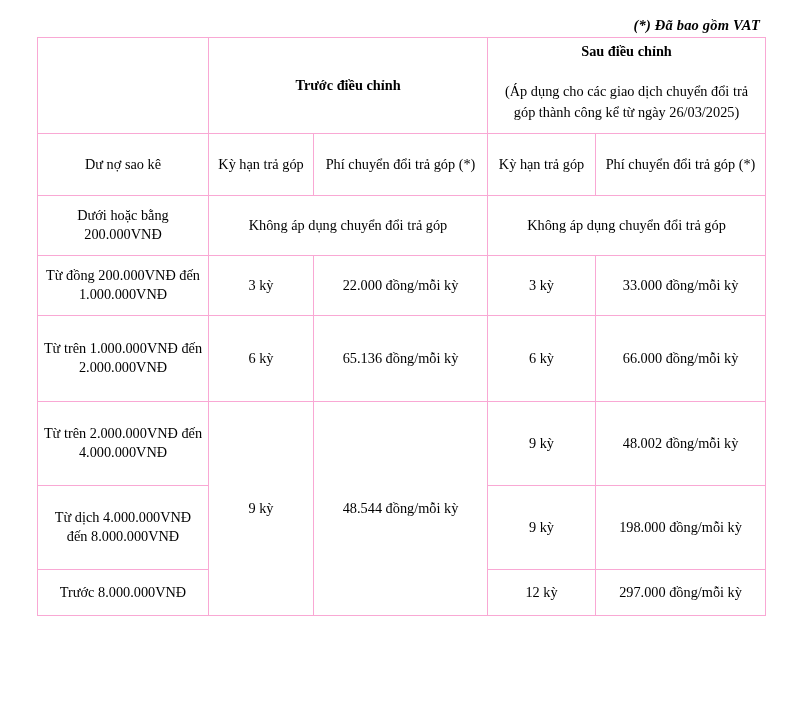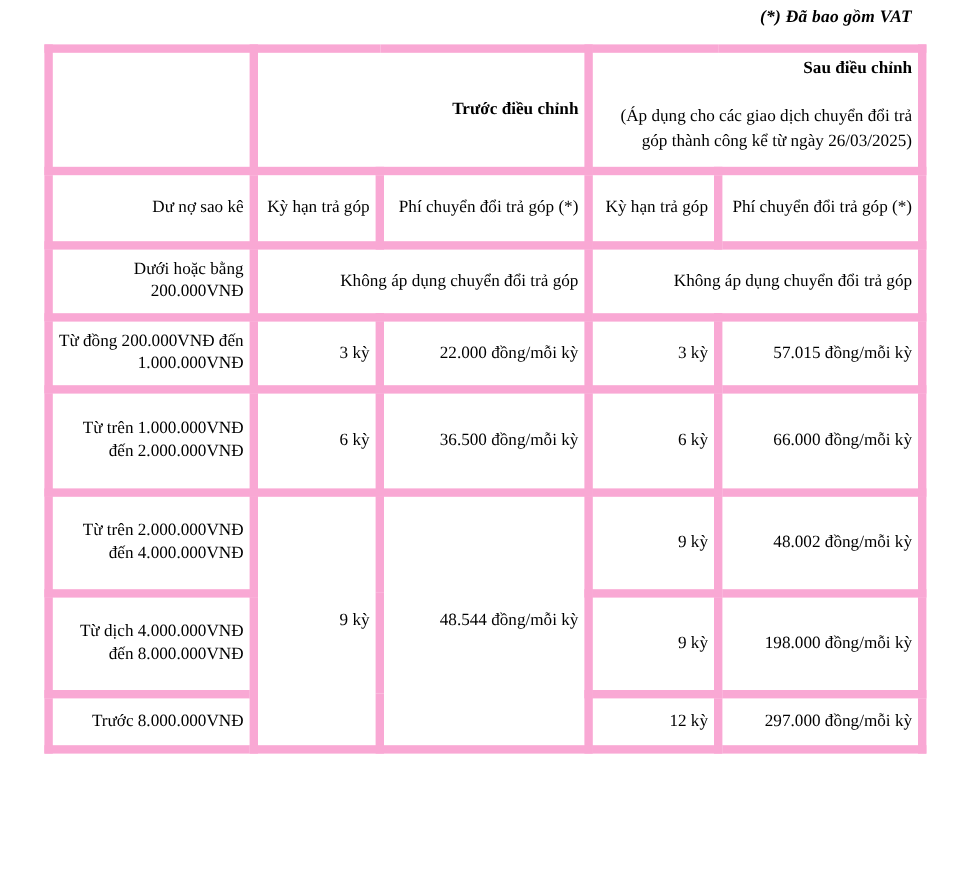--- a/index.html
+++ b/index.html
@@ -22,42 +22,42 @@
     left: 0;
     top: 0;
     width: 800px;
     height: 725px;
   }
 
   
   .vat-note {
     position: absolute;
     right: 40px;
-    top: 6px;
+    top: 17px;
     font-style: italic;
     font-weight: bold;
     font-size: 14.5px;
     letter-spacing: 0.2px;
     white-space: nowrap;
   }
 
   
   .fee-table {
     position: absolute;
     left: 37px;
     top: 37px;
     width: 728px;
     border-collapse: collapse;
     table-layout: fixed;
     font-size: 14.3px;
     line-height: 1.34;
   }
   .fee-table td {
-    border: 7px solid #f9a8d4;
-    text-align: right;
+    border: 1px solid #f9a8d4;
+    text-align: center;
     vertical-align: middle;
     padding: 4px 5px;
   }
 
   
   .col-a { width: 171px; }
   .col-b { width: 105px; }
   .col-c { width: 174px; }
   .col-d { width: 108px; }
   .col-e { width: 170px; }
@@ -128,27 +128,27 @@
         <td>Dưới hoặc bằng 200.000VNĐ</td>
         <td colspan="2">Không áp dụng chuyển đổi trả góp</td>
         <td colspan="2">Không áp dụng chuyển đổi trả góp</td>
       </tr>
 
       <tr class="r-two">
         <td>Từ đồng 200.000VNĐ đến 1.000.000VNĐ</td>
         <td>3 kỳ</td>
         <td>22.000 đồng/mỗi kỳ</td>
         <td>3 kỳ</td>
-        <td>57.015 đồng/mỗi kỳ</td>
+        <td>33.000 đồng/mỗi kỳ</td>
       </tr>
 
       <tr class="r-three">
         <td>Từ trên 1.000.000VNĐ đến 2.000.000VNĐ</td>
         <td>6 kỳ</td>
-        <td>36.500 đồng/mỗi kỳ</td>
+        <td>65.136 đồng/mỗi kỳ</td>
         <td>6 kỳ</td>
         <td>66.000 đồng/mỗi kỳ</td>
       </tr>
 
       <tr class="r-quad">
         <td>Từ trên 2.000.000VNĐ đến 4.000.000VNĐ</td>
         <td class="merged-mid" rowspan="3">9 kỳ</td>
         <td class="merged-mid" rowspan="3">48.544 đồng/mỗi kỳ</td>
         <td>9 kỳ</td>
         <td>48.002 đồng/mỗi kỳ</td>

